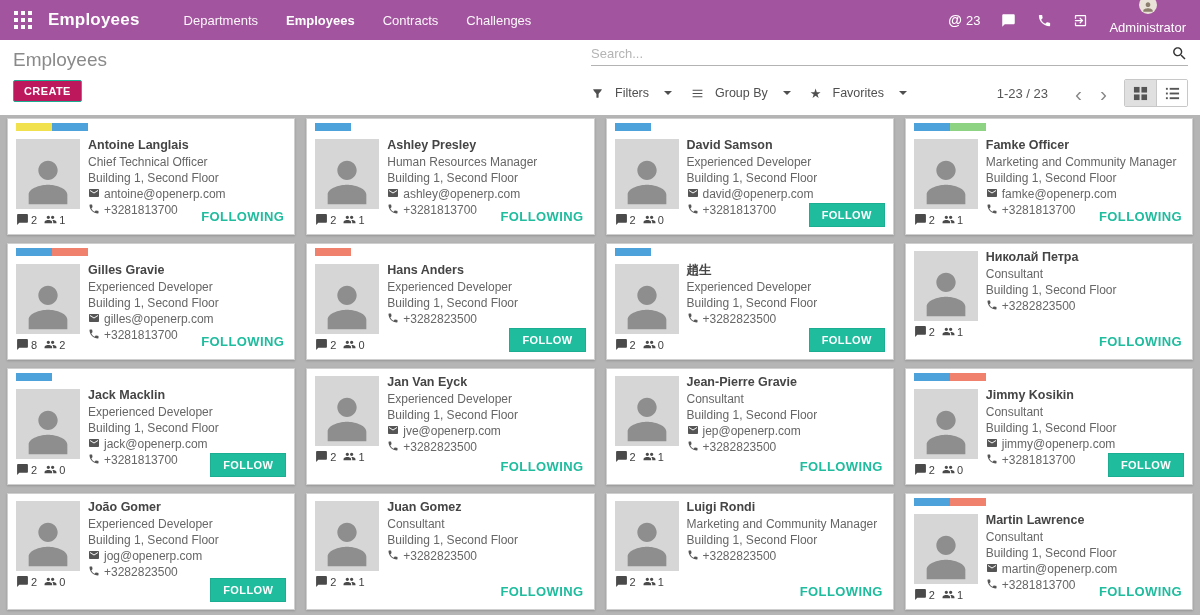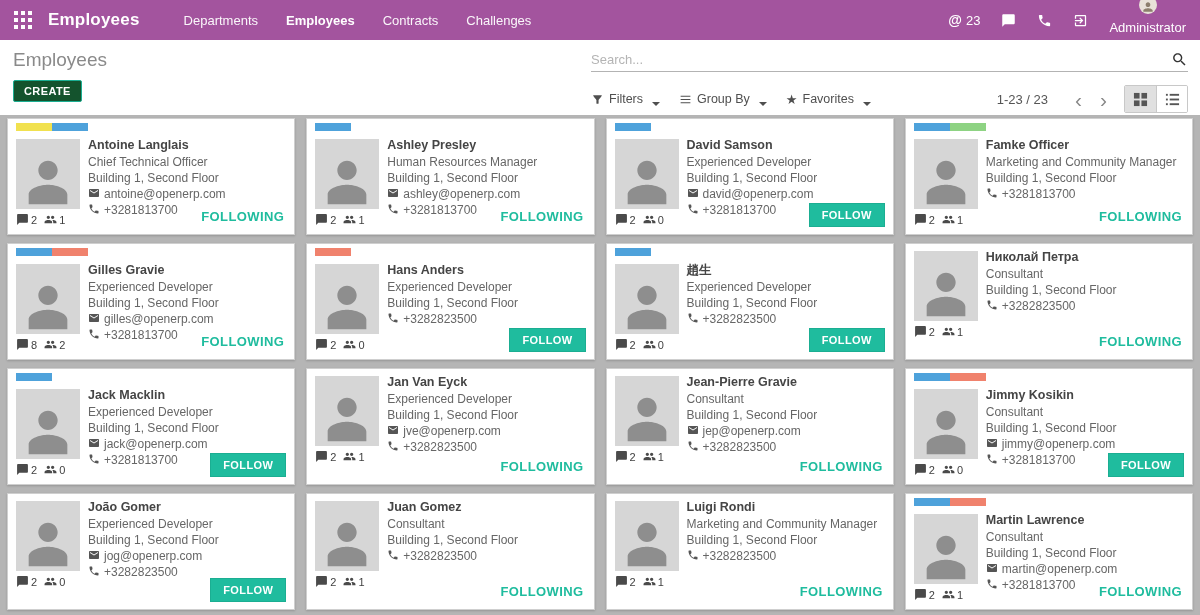--- a/index.html
+++ b/index.html
@@ -24,31 +24,31 @@
     display:flex; align-items:flex-end; justify-content:center; }
   .avatar svg { width:14px; height:14px; fill:#8c7f6d; }
   .caret { display:inline-block; width:0; height:0; border-left:4px solid transparent;
     border-right:4px solid transparent; border-top:4px solid currentColor; margin-left:4px;
     vertical-align:middle; }
 
   
   .control { height:75px; background:#fff; display:flex; padding:0 12px 0 13px; }
   .cp-left { flex:1; padding-top:9px; }
   .page-title { font-size:19px; color:#8a8a8a; }
-  .create-btn { margin-top:9px; background:#14532d; color:#fff; border:1px solid #1bae92;
+  .create-btn { margin-top:9px; background:#be185d; color:#fff; border:1px solid #1bae92;
     font-size:11px; font-weight:bold; letter-spacing:.4px; padding:4px 10px;
     border-radius:2px; cursor:pointer; font-family:"Liberation Sans", sans-serif; }
-  .cp-right { width:597px; flex:none; padding-top:8px; }
+  .cp-right { width:597px; flex:none; padding-top:2px; }
   .search { display:flex; align-items:center; border-bottom:1px solid #b3b3b3; height:24px; }
   .search input { flex:1; border:none; outline:none; font-size:13px; color:#555;
     font-family:"Liberation Sans", sans-serif; }
   .search input::placeholder { color:#b4b4b4; }
   .search .mag { width:17px; height:17px; fill:#333; cursor:pointer; }
   .filter-row { display:flex; align-items:center; margin-top:13px; font-size:12.5px; color:#4f4f4f; }
-  .dd { display:flex; align-items:flex-end; gap:5px; margin-right:19px; cursor:pointer; }
+  .dd { display:flex; align-items:center; gap:11px; margin-right:19px; cursor:pointer; }
   .dd svg { width:13px; height:13px; fill:#4f4f4f; }
   .dd .star { font-size:13px; color:#4f4f4f; line-height:1; }
   .pager-zone { margin-left:auto; display:flex; align-items:center; }
   .pager-text { font-size:13px; color:#555; margin-right:18px; }
   .pg-btn { font-size:21px; color:#888; line-height:1; padding:0 9px; cursor:pointer; user-select:none; }
   .view-switch { display:flex; border:1px solid #c8c8c8; border-radius:2px; overflow:hidden; margin-left:8px; }
   .vs-btn { width:31px; height:26px; display:flex; align-items:center; justify-content:center;
     background:#fff; cursor:pointer; }
   .vs-btn + .vs-btn { border-left:1px solid #c8c8c8; }
   .vs-btn.active { background:#e0e0e0; }
@@ -362,20 +362,25 @@
                 <path d="M16 11c1.66 0 2.99-1.34 2.99-3S17.66 5 16 5c-1.66 0-3 1.34-3 3s1.34 3 3 3zm-8 0c1.66 0 2.99-1.34 2.99-3S9.66 5 8 5C6.34 5 5 6.34 5 8s1.34 3 3 3zm0 2c-2.33 0-7 1.17-7 3.5V19h14v-2.5c0-2.33-4.67-3.5-7-3.5zm8 0c-.29 0-.62.02-.97.05 1.16.84 1.97 1.97 1.97 3.45V19h6v-2.5c0-2.33-4.67-3.5-7-3.5z"></path>
               </svg>
             <span>1</span>
           </span>
         </div>
       </div>
       <div class="info">
         <div class="name">Famke Officer</div>
         <div class="line">Marketing and Community Manager</div>
         <div class="line">Building 1, Second Floor</div>
+        <div class="line row-email">
+          <svg viewBox="0 0 24 24">
+              <path d="M20 4H4c-1.1 0-2 .9-2 2v12c0 1.1.9 2 2 2h16c1.1 0 2-.9 2-2V6c0-1.1-.9-2-2-2zm0 4.24l-8 5-8-5V6l8 5 8-5v2.24z"></path>
+            </svg><span>famke@openerp.com</span>
+        </div>
         <div class="line row-phone">
           <svg viewBox="0 0 24 24">
               <path d="M6.62 10.79c1.44 2.83 3.76 5.14 6.59 6.59l2.2-2.2c.27-.27.67-.36 1.02-.24 1.12.37 2.33.57 3.57.57.55 0 1 .45 1 1V20c0 .55-.45 1-1 1-9.39 0-17-7.61-17-17 0-.55.45-1 1-1h3.5c.55 0 1 .45 1 1 0 1.25.2 2.45.57 3.57.11.35.03.74-.25 1.02l-2.2 2.2z"></path>
             </svg><span>+3281813700</span>
         </div>
       </div>
     </div>
 
     <span class="following">FOLLOWING</span>
   </div>

